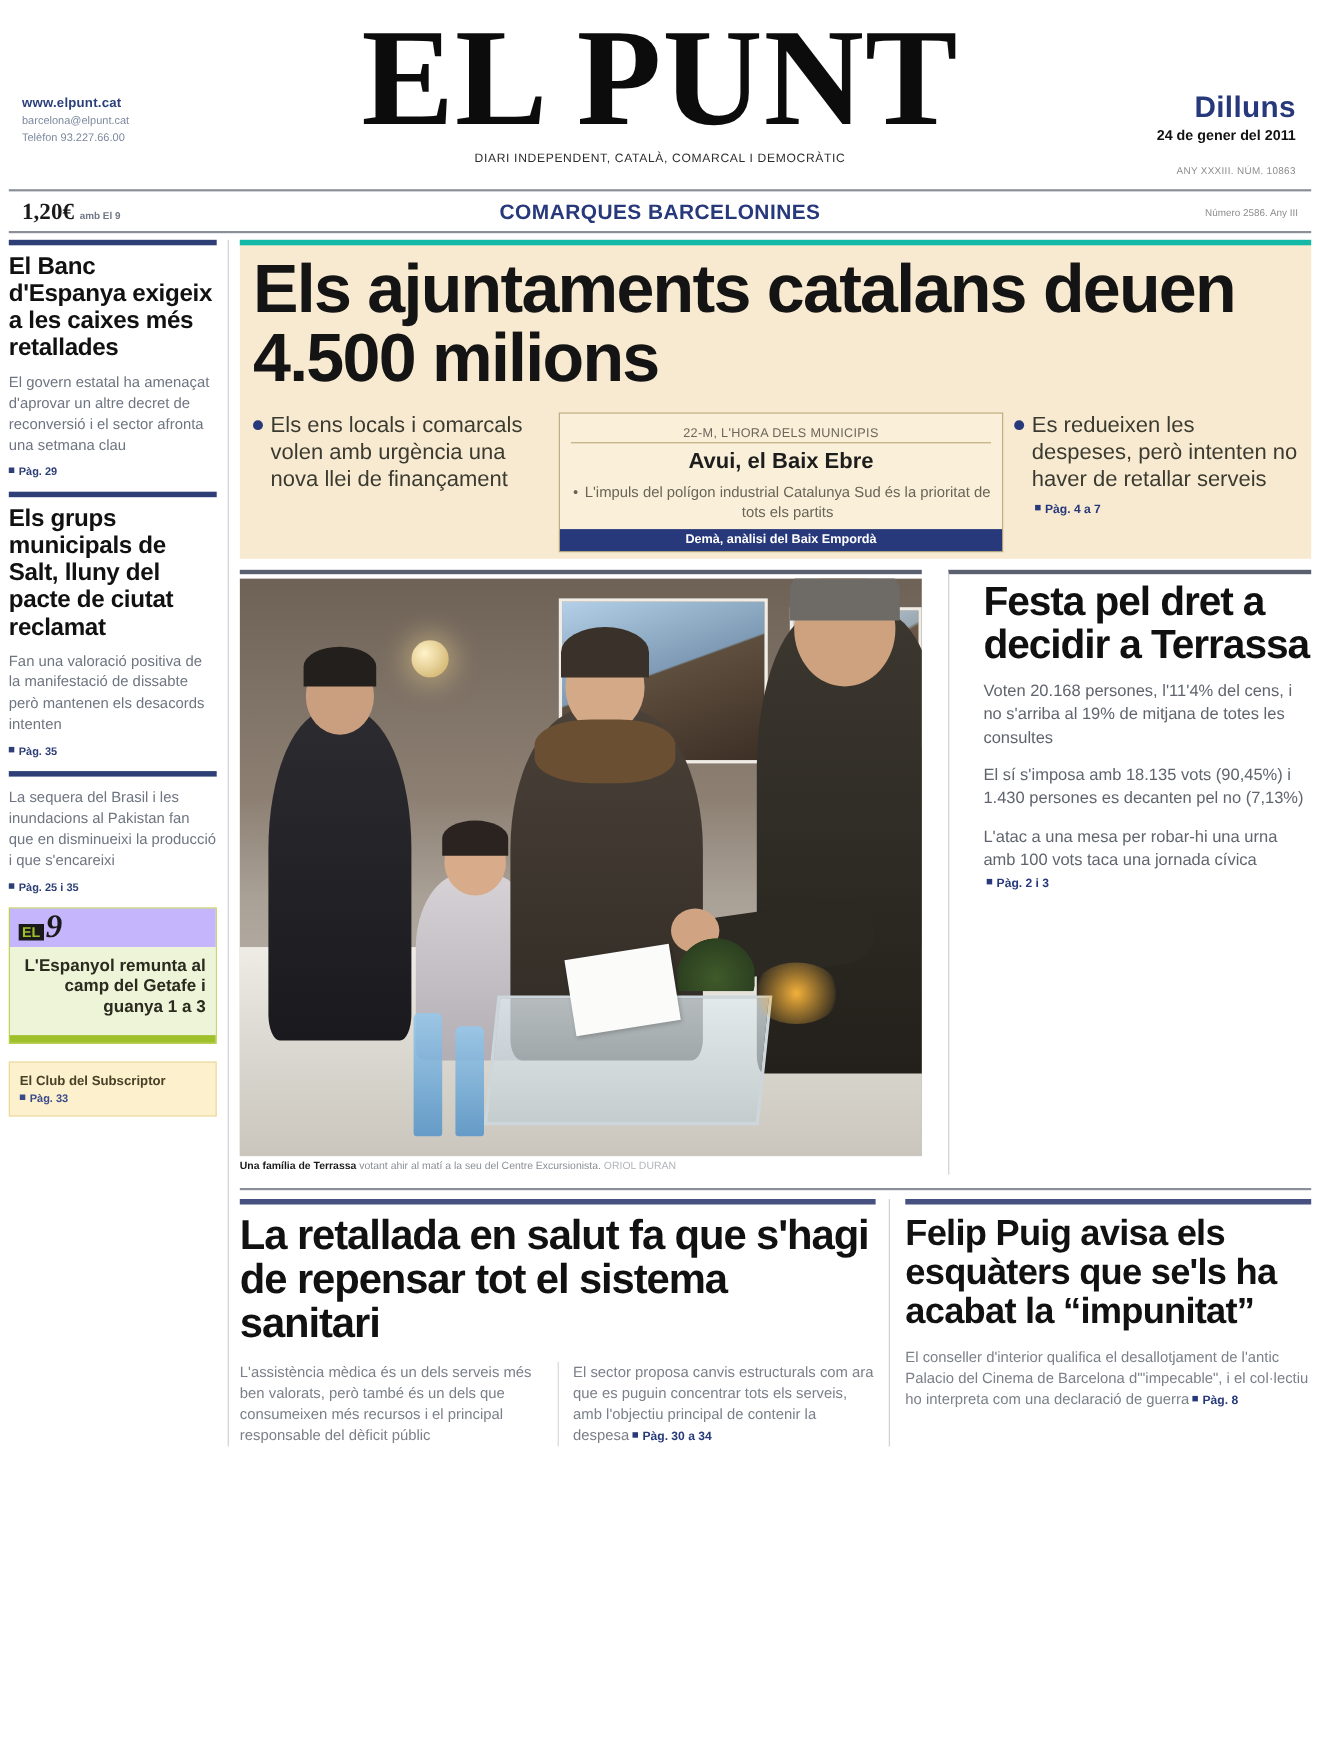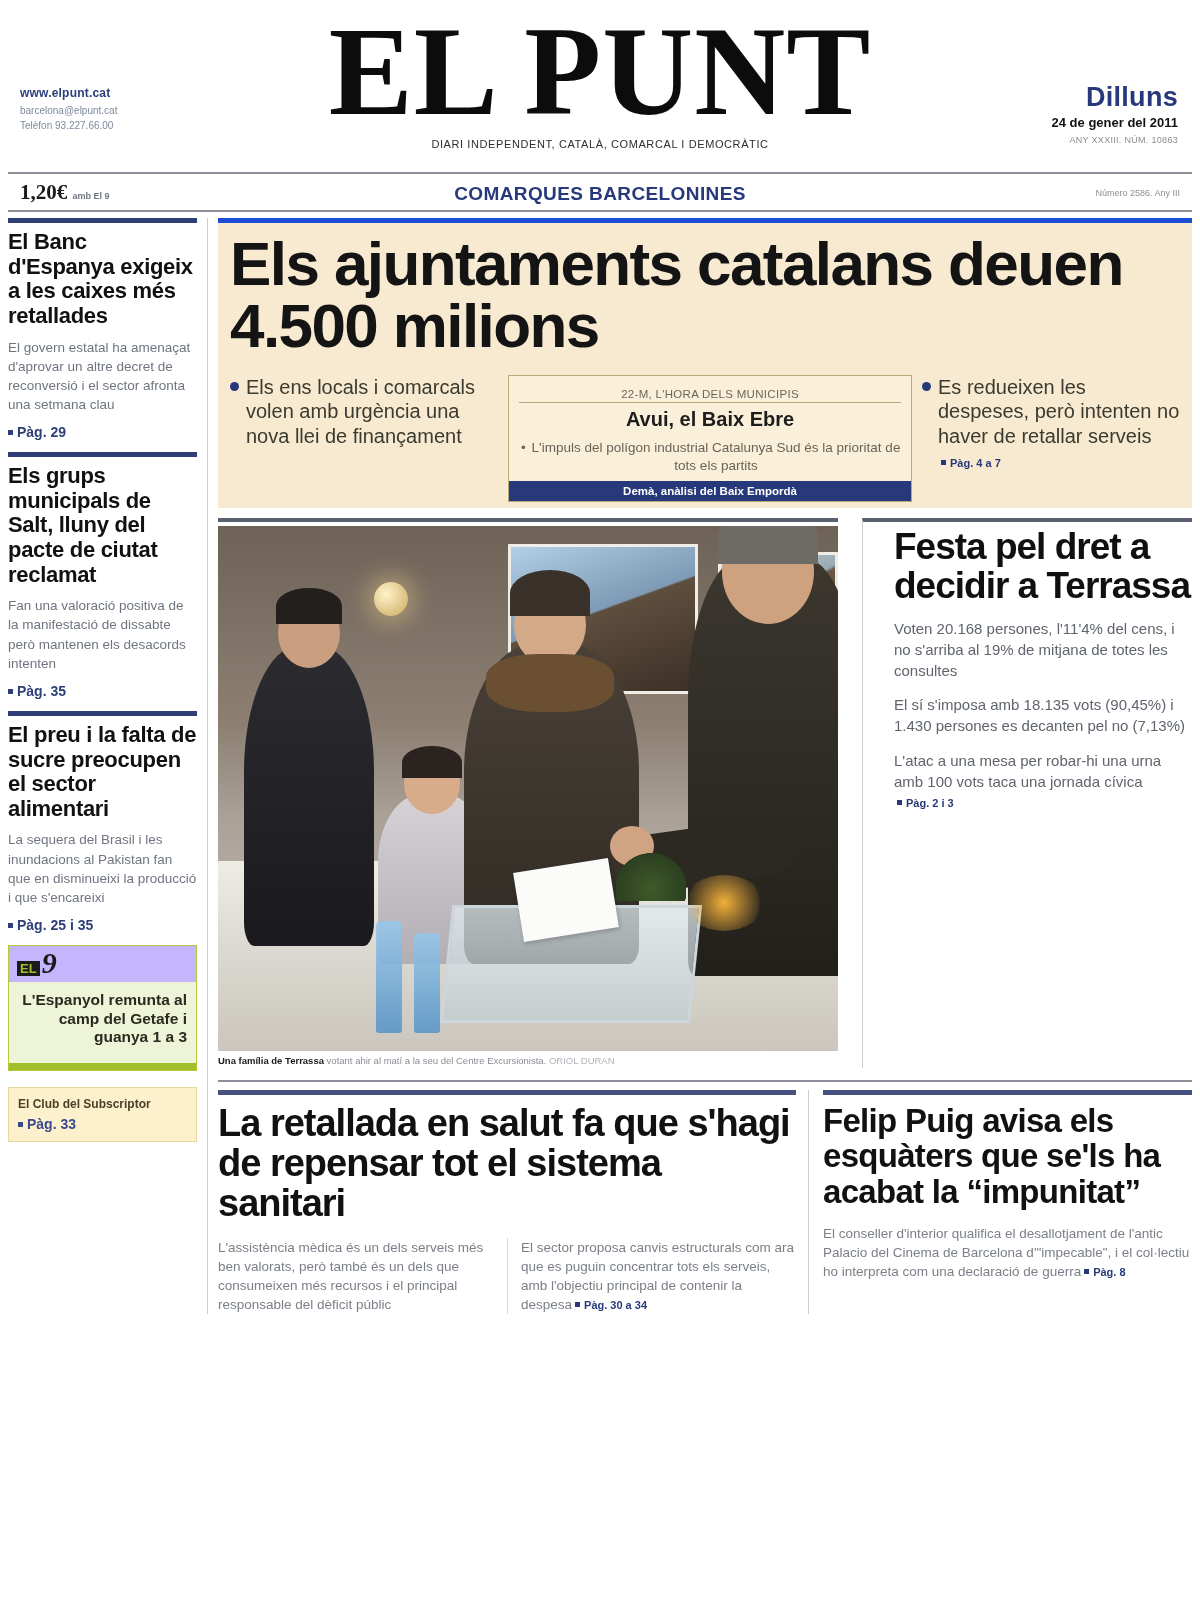--- a/index.html
+++ b/index.html
@@ -32,21 +32,21 @@
   .mast-sub {
     position:absolute; left:0; right:0; top: 132px;
     text-align:center; font-size: 11px; letter-spacing: .6px;
     color:#2e2e2e; font-weight: 400;
   }
   .mast-right {
     position:absolute; right: 14px; top: 76px; width: 230px; text-align:right;
   }
   .mast-day { font-size: 27px; font-weight: bold; color:#27397a; letter-spacing:.3px; }
   .mast-date { font-size: 13px; font-weight: bold; color:#121212; margin-top:2px; }
-  .mast-num { font-size: 9px; color:#8d8d8d; margin-top:5px; letter-spacing:.3px; }
+  .mast-num { font-size: 9px; color:#8d8d8d; margin-top:20px; letter-spacing:.3px; }
 
   
   .pricebar { position:relative; height: 38px; border-bottom: 2px solid #8a8f99; }
   .price { position:absolute; left: 12px; top: 6px; font-size: 21px; font-weight:bold; color:#1a1a1a;
            font-family:"Liberation Serif", serif;}
   .price small { font-size: 9px; font-weight: bold; color:#6f7784; font-family:"Liberation Sans",sans-serif;}
   .edition { position:absolute; left:0; right:0; top: 9px; text-align:center;
              font-size: 19px; font-weight: bold; color:#27397a; letter-spacing:.4px; }
   .issue { position:absolute; right: 12px; top: 14px; font-size: 9px; color:#8d8d8d; }
 
@@ -57,21 +57,21 @@
   .sidebar { width: 200px; flex:none; padding-right: 10px; border-right: 1px solid #c9ccd2; }
   .side-item { margin-bottom: 12px; }
   .rule-blue { height: 5px; background: #2d3f76; margin-bottom: 7px; }
   .side-h {
     font-size: 22px; line-height: 1.12; font-weight: bold; color:#111;
     font-family: "Liberation Sans", sans-serif; letter-spacing:-.3px;
   }
   .side-p {
     margin-top: 9px; font-size: 13.5px; line-height: 1.42; color:#6f7580;
   }
-  .pag { margin-top: 10px; font-size: 14px; font-weight: bold; color:#2d3f76; }
+  .pag { margin-top: 10px; font-size: 10px; font-weight: bold; color:#2d3f76; }
   .pag .dot { display:inline-block; width:5px; height:5px; background:#2d3f76; margin-right:4px; vertical-align:2px; }
 
   
   .el9 { margin-top: 6px; border: 1px solid #b6c93a; }
   .el9-head { background:#c4b5fd; padding: 5px 8px 4px 8px; }
   .el9-logo { font-family:"Liberation Serif", serif; font-weight:bold; color:#1a1a1a; font-size: 17px; }
   .el9-logo b { background:#1a1a1a; color:#9fc02a; padding:0 3px; font-size:13px; font-family:"Liberation Sans",sans-serif; }
   .el9-logo i { font-style: italic; font-size: 30px; line-height:.8; margin-left:2px; }
   .el9-body { background:#eef4d8; padding: 9px 9px 16px 9px; }
   .el9-h { font-size: 15.5px; line-height:1.2; font-weight:bold; color:#2a2a1e;text-align:right; }
@@ -79,21 +79,21 @@
 
   .club { margin-top: 16px; background:#fdf1cd; border:1px solid #e8d79a; padding: 9px; }
   .club-t { font-size: 12px; font-weight:bold; color:#4a4228; }
   .club .pag { color:#3a4a8a; margin-top:5px; }
   .club .pag .dot { background:#3a4a8a; }
 
   
   .main { flex: 1; padding-left: 10px; }
 
   
-  .lead { background:#f7ead0; border-top: 5px solid #1d4ed8; padding: 10px 12px 6px 12px; }
+  .lead { background:#f7ead0; border-top: 5px solid #14b8a6; padding: 10px 12px 6px 12px; }
   .lead-h {
     font-size: 62px; line-height: 1.0; font-weight: bold; color:#141414;
     letter-spacing:-1.6px; font-family:"Liberation Sans", sans-serif;
   }
   .lead-cols { display:flex; margin-top: 18px; gap: 10px; align-items: stretch; }
   .lead-bul { width: 268px; flex:none; font-size: 20px; line-height:1.22; color:#3b3a30; position:relative; padding-left:16px;}
   .lead-bul .bdot { position:absolute; left:0; top:7px; width:9px; height:9px; border-radius:50%; background:#27397a;}
   .lead-bul.right { width: 258px; }
   .pag-inline { font-size: 11px; font-weight:bold; color:#27397a; white-space:nowrap;}
   .pag-inline .dot { display:inline-block; width:5px;height:5px;background:#27397a;margin:0 4px 0 3px; vertical-align:2px;}
@@ -209,21 +209,20 @@
 
       <div class="side-item">
         <div class="rule-blue"></div>
         <div class="side-h">Els grups municipals de Salt, lluny del pacte de ciutat reclamat</div>
         <div class="side-p">Fan una valoració positiva de la manifestació de dissabte però mantenen els desacords intenten</div>
         <div class="pag"><span class="dot"></span><span>Pàg. 35</span></div>
       </div>
 
       <div class="side-item">
         <div class="rule-blue"></div>
-        <div class="side-h">El preu i la falta de sucre preocupen el sector alimentari</div>
         <div class="side-p">La sequera del Brasil i les inundacions al Pakistan fan que en disminueixi la producció i que s'encareixi</div>
         <div class="pag"><span class="dot"></span><span>Pàg. 25 i 35</span></div>
       </div>
 
       <div class="el9">
         <div class="el9-head">
           <div class="el9-logo"><b>EL</b><i>9</i></div>
         </div>
         <div class="el9-body">
           <div class="el9-h">L'Espanyol remunta al camp del Getafe i guanya 1 a 3</div>

